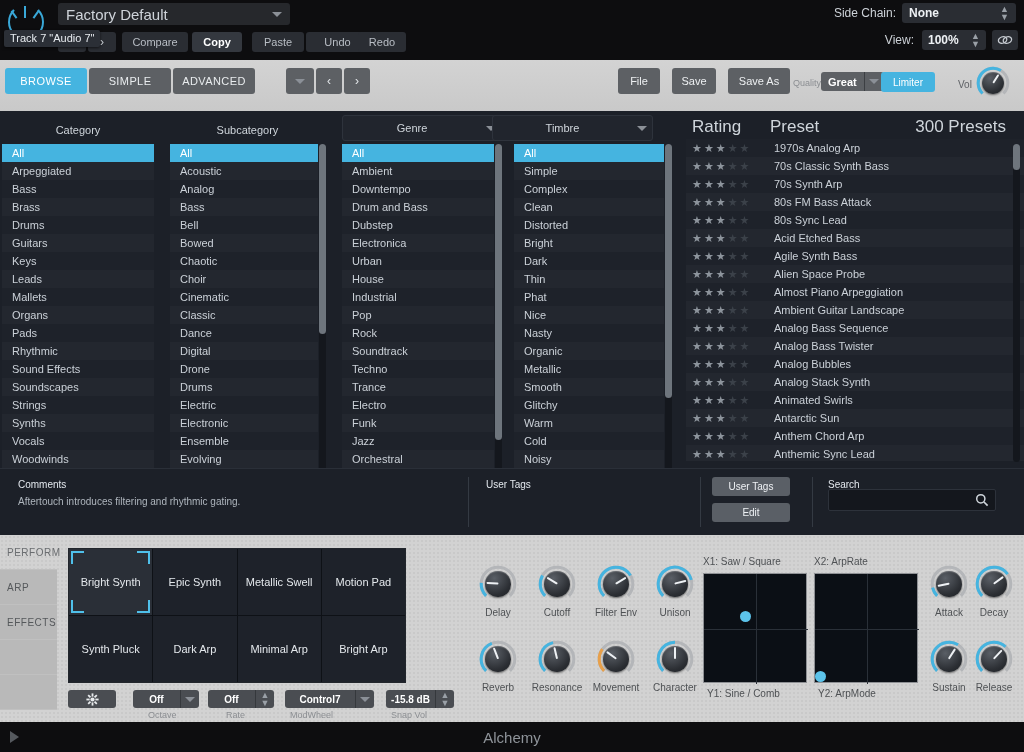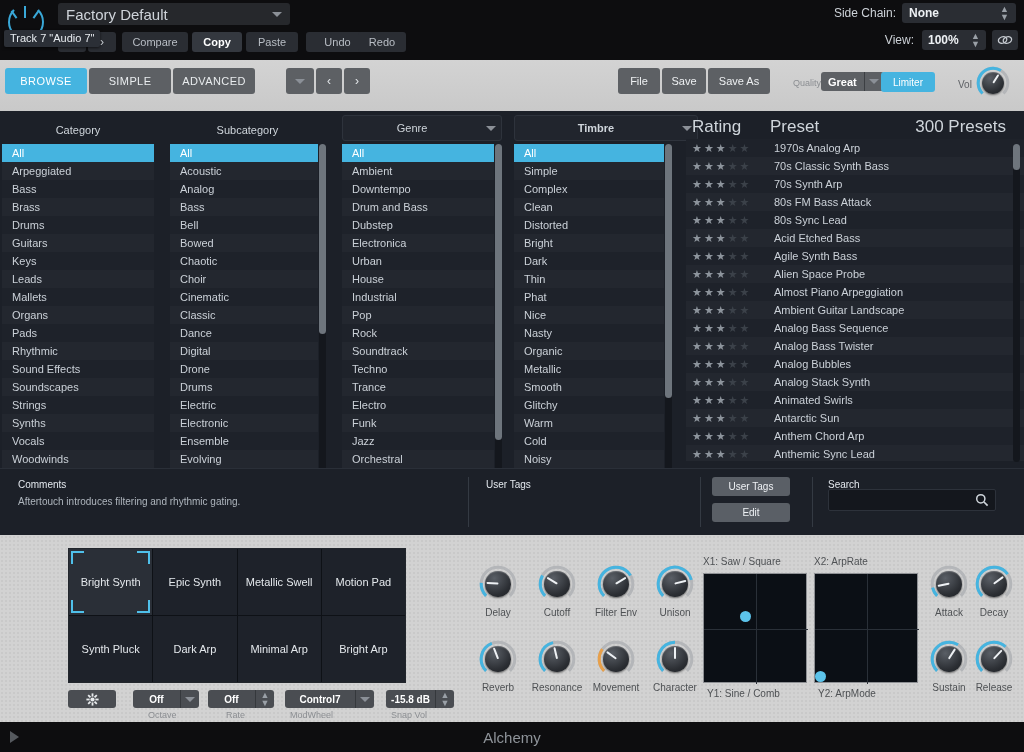--- a/index.html
+++ b/index.html
@@ -31,21 +31,21 @@
   .caret-sm{width:0;height:0;border-left:5px solid transparent;border-right:5px solid transparent;
     border-top:5px solid #8b9097;}
 
   .navbtn{position:absolute;top:32px;width:28px;height:20px;background:#2a2d33;border-radius:3px;
     display:flex;align-items:center;justify-content:center;color:#c9ced4;font-size:12px;}
   .navbtn.prev{left:58px;} .navbtn.next{left:88px;}
   .hbtn{position:absolute;top:32px;height:20px;background:#2a2d33;border-radius:3px;
     display:flex;align-items:center;justify-content:center;color:#b9bec5;font-size:11px;padding:0 10px;box-sizing:border-box;}
   .hbtn.compare{left:122px;width:66px;}
   .hbtn.copy{left:192px;width:50px;color:#fff;font-weight:bold;background:#34383f;}
-  .hbtn.paste{left:246px;width:52px;}
+  .hbtn.paste{left:252px;width:52px;}
   .hbtn.undo{left:306px;width:63px;}
   .hbtn.redo{left:358px;width:48px;}
 
   .sc-label{position:absolute;right:128px;top:6px;font-size:12px;color:#cdd2d8;}
   .sc-field{position:absolute;right:8px;top:3px;width:114px;height:20px;background:#2a2d33;border-radius:3px;
     display:flex;align-items:center;padding:0 7px;box-sizing:border-box;}
   .sc-field .txt{flex:1;font-size:12px;font-weight:bold;color:#eef1f4;}
   .stepper{font-size:9px;line-height:8px;color:#9aa0a7;display:flex;flex-direction:column;align-items:center;}
 
   .view-label{position:absolute;right:110px;top:33px;font-size:12px;color:#cdd2d8;}
@@ -63,21 +63,21 @@
     display:flex;align-items:center;justify-content:center;letter-spacing:.4px;}
   .tab.active{background:#45b4e0;color:#fff;}
 
   .presel{position:absolute;left:286px;top:68px;height:26px;display:flex;gap:2px;}
   .presel .drop{width:28px;background:#5d6064;border-radius:3px;display:flex;align-items:center;justify-content:center;}
   .presel .field{width:244px;background:#6a6d71;border-radius:3px;display:flex;align-items:center;justify-content:center;
     color:#f1f3f5;font-size:11px;}
   .presel .arw{width:26px;background:#5d6064;border-radius:3px;display:flex;align-items:center;justify-content:center;
     color:#e4e7ea;font-size:12px;}
 
-  .fbtns{position:absolute;left:618px;top:68px;height:26px;display:flex;gap:2px;}
+  .fbtns{position:absolute;left:618px;top:68px;height:26px;display:flex;gap:12px;}
   .fbtn{background:#5d6064;border-radius:3px;color:#eef0f2;font-size:11px;display:flex;align-items:center;justify-content:center;}
   .fbtn.file{width:42px;} .fbtn.save{width:44px;} .fbtn.saveas{width:62px;}
 
   .qual-label{position:absolute;left:793px;top:78px;font-size:9px;color:#8b8e92;}
   .qual{position:absolute;left:821px;top:72px;height:19px;display:flex;background:#5d6064;border-radius:3px;overflow:hidden;}
   .qual .v{padding:0 7px;display:flex;align-items:center;color:#fff;font-size:11px;font-weight:bold;}
   .qual .d{width:19px;display:flex;align-items:center;justify-content:center;border-left:1px solid #3c3f43;color:#dfe2e5;}
   .limiter{position:absolute;left:881px;top:72px;width:54px;height:20px;background:#45b4e0;border-radius:3px;
     color:#fff;font-size:10px;display:flex;align-items:center;justify-content:center;}
   .vol-label{position:absolute;left:958px;top:79px;font-size:10px;color:#5f6266;}
@@ -257,21 +257,21 @@
   <div class="browser">
 
     <div class="col-head" style="left:2px;top:6px;width:152px;">Category</div>
     <div class="col-head" style="left:170px;top:6px;width:155px;">Subcategory</div>
     <div class="col-head boxed" style="left:342px;top:4px;width:160px;">
       <span class="cap">Genre</span>
       <span class="dd">
           <span class="caret-sm"></span>
         </span>
     </div>
-    <div class="col-head boxed" style="left:514px;top:4px;width:184px;font-weight:bold;">
+    <div class="col-head boxed" style="left:492px;top:4px;width:161px;">
       <span class="cap">Timbre</span>
       <span class="dd">
           <span class="caret-sm"></span>
         </span>
     </div>
 
     <div class="lst" id="lst0" style="left:2px;top:33px;width:152px;height:328px;">
         <div class="lrow sel">All</div>
         <div class="lrow">Arpeggiated</div>
         <div class="lrow">Bass</div>
@@ -567,20 +567,27 @@
     <input style="width: 138px; height: 20px; background: transparent; border: 0px; outline: none; color: rgb(204, 210, 216); font-size: 11px; padding-left: 6px; font-family: &quot;Liberation Sans&quot;, sans-serif;" placeholder="">
     <span style="position:absolute;right:6px;top:3px;">
       <svg width="14" height="14" viewBox="0 0 14 14">
           <circle cx="5.8" cy="5.8" r="4.1" fill="none" stroke="#cfd5db" stroke-width="1.5"></circle>
           <line x1="9" y1="9" x2="12.6" y2="12.6" stroke="#cfd5db" stroke-width="1.7"></line>
         </svg>
     </span>
   </div>
 
   <div class="lower"></div>
+  <div class="sidetabs">
+    <div class="stab">PERFORM</div>
+    <div class="stab active">ARP</div>
+    <div class="stab active">EFFECTS</div>
+    <div class="stab active"></div>
+    <div class="stab active"></div>
+  </div>
 
   <div class="padgrid" id="padgrid">
       <div class="pad sel">
         <span class="cnr c1"></span>
         <span class="cnr c2"></span>
         <span class="cnr c3"></span>
         <span class="cnr c4"></span>
         <span>Bright Synth</span>
       </div>
       <div class="pad">

